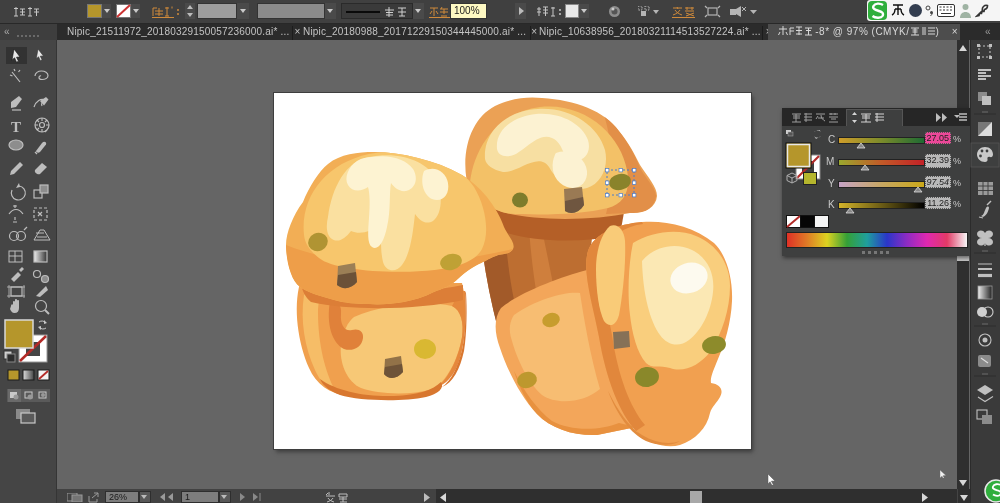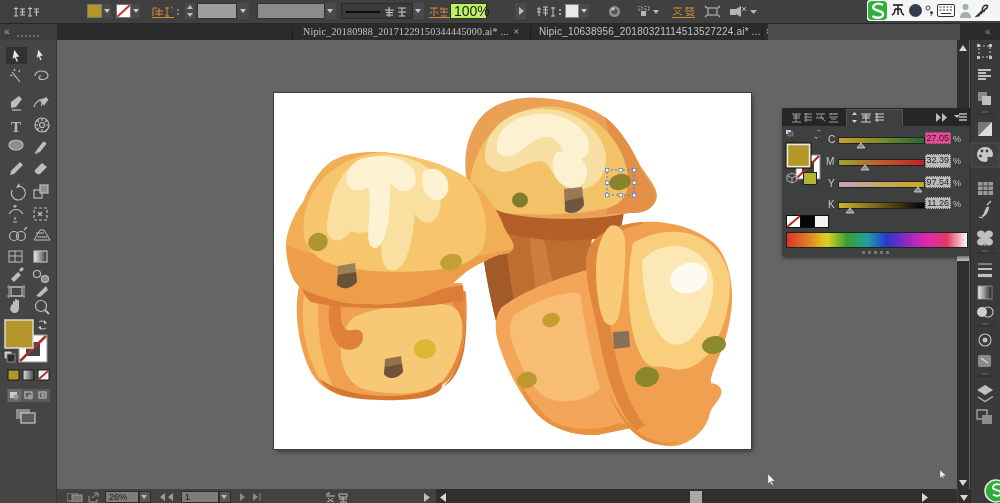--- a/index.html
+++ b/index.html
@@ -69,21 +69,21 @@
   <svg class="abs" style="left:429px;top:6px" width="44" height="12" viewBox="0 0 44 12" fill="none" stroke="#cf8a3b" stroke-width="1">
     <path d="M1 2h8M5 2v8M3 5l-2 3M7 5l2 3"></path>
     <path d="M11 3h8M13 1l-1 2M15 3v5M11 6h8M12 10h6"></path>
     <path d="M21 2h8M23 2v3M21 5h8M25 5v5M21 10h8"></path>
     <path d="M31 2h8M33 1v3M31 4h8M33 7h4M31 10h8"></path>
     <path d="M42 1v2M0 11.5h40"></path>
     <circle cx="42" cy="5" r="1" fill="#cf8a3b" stroke="none"></circle>
       <circle cx="42" cy="9" r="1" fill="#cf8a3b" stroke="none"></circle>
   </svg>
 
-  <div class="abs" style="left:450px;top:3px;width:37px;height:16px;background:#bef264;border:1px solid #333;box-sizing:border-box;color:#1c1c1c;font-size:14px;line-height:14px;padding-left:3px;">100%</div>
+  <div class="abs" style="left:450px;top:3px;width:37px;height:16px;background:#fef9c3;border:1px solid #333;box-sizing:border-box;color:#1c1c1c;font-size:10px;line-height:14px;padding-left:3px;">100%</div>
   <div class="abs" style="left:515px;top:3px;width:11px;height:16px;background:#4a4a4a;"></div>
   <svg class="abs" style="left:515px;top:3px" width="11" height="16">
       <path d="M4 4v8l5-4Z" fill="#bbb"></path>
     </svg>
 
   <svg class="abs" style="left:536px;top:6px" width="26" height="11" viewBox="0 0 26 11" fill="none" stroke="#c6c6c6" stroke-width="1">
     <path d="M3 1v9M1 3h4M1 6h4M7 1h5M7 4h5M7 7h5M9.5 1v9"></path>
     <path d="M15 2h4M17 1v9M15 10h4"></path>
     <circle cx="24" cy="4" r="1" fill="#c6c6c6" stroke="none"></circle>
       <circle cx="24" cy="8" r="1" fill="#c6c6c6" stroke="none"></circle>
@@ -148,26 +148,35 @@
         <circle cx="6.5" cy="4" r="3" fill="#9fb3a3"></circle>
         <path d="M1 15c0-4 2.5-6 5.5-6s5.5 2 5.5 6Z" fill="#9fb3a3"></path>
       </svg>
     <svg class="abs" style="left:108px;top:3px" width="15" height="15" viewBox="0 0 15 15">
         <path d="M12.5 2.5a4 4 0 0 0-5 5L2 13l2-0.5.5-2h2l.5-2h2l.5-2a4 4 0 0 0 3-4Z" fill="none" stroke="#333" stroke-width="1.6"></path>
       </svg>
   </div>
 </div>
 
 <div class="abs" id="tabbar">
+  <div class="tab" style="left:10px;">Nipic_21511972_20180329150057236000.ai* ...<span style="margin-left:5px;">×</span></div>
   <div class="tabsep" style="left:235px;"></div>
-  <div class="tab" style="left:246px;font-family:Liberation Serif, serif;">Nipic_20180988_20171229150344445000.ai* ...<span style="margin-left:5px;">×</span></div>
+  <div class="tab" style="left:246px;">Nipic_20180988_20171229150344445000.ai* ...<span style="margin-left:5px;">×</span></div>
   <div class="tabsep" style="left:473px;"></div>
   <div class="tab" style="left:482px;">Nipic_10638956_20180321114513527224.ai* ...<span style="margin-left:5px;">×</span></div>
   <div class="tabsep" style="left:705px;"></div>
   <div class="abs" style="left:711px;top:0;width:192px;height:16px;background:#4d4d4d;"></div>
+  <div class="tab" style="left:721px;color:#d8d8d8;letter-spacing:.5px;">
+    <svg style="vertical-align:-1px" width="34" height="10" viewBox="0 0 34 10" fill="none" stroke="#d8d8d8" stroke-width="1">
+        <path d="M1 3h8M5 0v9M2 6l-1.5 3M8 6l1.5 3M12 2v7M12 2h4M12 5h4M18 1h6M21 1v8M18 4.5h6M18 8h6M27 2h7M30.5 2v7M27 9h7M28 4.5h5"></path>
+      </svg>
+    -8* @ 97% (CMYK/<svg style="vertical-align:-1px" width="26" height="10" viewBox="0 0 26 10" fill="none" stroke="#d8d8d8" stroke-width="1">
+        <path d="M1 2h8M2.5 4h5M2.5 6h5M5 2v7M1 9h8M13 1v8M15 1v8M18 2h7M18 5h7M18 8h7"></path>
+      </svg>)
+    <span style="margin-left:9px;">×</span></div>
   <div class="tab" style="left:928px;color:#999;">«</div>
 </div>
 <div class="abs" id="toolhead">
   <div class="abs" style="left:4px;top:3px;color:#aaa;font-size:10px;line-height:10px;">«</div>
   <div class="abs" style="left:17px;top:11px;width:22px;height:2px;background:repeating-linear-gradient(to right,#6a6a6a 0 2px,#3e3e3e 2px 4px);"></div>
 </div>
 
 <div class="abs" id="toolbar"></div>
 <svg class="abs" style="left:0;top:40px" width="57" height="463" id="toolsvg">
   <g stroke="#bdbdbd" fill="none" stroke-width="1.2">
@@ -474,21 +483,21 @@
     </svg>
   <svg class="abs" style="left:56px;top:78px" width="86" height="7">
       <path d="M80 1l4 5h-8Z" fill="#888" stroke="#ddd" stroke-width=".8"></path>
     </svg>
   <svg class="abs" style="left:56px;top:99px" width="86" height="7">
       <path d="M12 1l4 5h-8Z" fill="#888" stroke="#ddd" stroke-width=".8"></path>
     </svg>
 
   <div class="abs" style="left:143px;top:24px;width:26px;height:12px;background:#ec4899;border:1px dotted #555;color:#222;font-size:9px;line-height:11px;text-align:right;padding-right:1px;box-sizing:border-box;">27.05</div>
   <div class="abs" style="left:143px;top:46px;width:26px;height:14px;background:#b9b9b9;border:1px dotted #555;color:#222;font-size:9px;line-height:11px;text-align:right;padding-right:1px;box-sizing:border-box;">32.39</div>
-  <div class="abs" style="left:143px;top:68px;width:26px;height:12px;background:#b9b9b9;border:1px dotted #555;color:#222;font-size:9px;line-height:11px;text-align:right;padding-right:1px;box-sizing:border-box;">97.54</div>
+  <div class="abs" style="left:143px;top:68px;width:26px;height:12px;background:#b9b9b9;border:1px dotted #555;color:#222;font-size:9px;line-height:11px;text-align:right;padding-right:1px;box-sizing:border-box;font-style:italic;">97.54</div>
   <div class="abs" style="left:143px;top:89px;width:26px;height:12px;background:#b9b9b9;border:1px dotted #555;color:#222;font-size:9px;line-height:11px;text-align:right;padding-right:1px;box-sizing:border-box;">11.26</div>
   <div class="abs" style="left:171px;top:26px;color:#c9c9c9;font-size:9px;">%</div>
   <div class="abs" style="left:171px;top:48px;color:#c9c9c9;font-size:9px;">%</div>
   <div class="abs" style="left:171px;top:70px;color:#c9c9c9;font-size:9px;">%</div>
   <div class="abs" style="left:171px;top:91px;color:#c9c9c9;font-size:9px;">%</div>
 
   <svg class="abs" style="left:4px;top:107px" width="45" height="14">
     <rect x="0.5" y="0.5" width="14" height="12" fill="#fff" stroke="#111"></rect>
     <line x1="1" y1="12" x2="14" y2="1" stroke="#b32b28" stroke-width="2"></line>
     <rect x="14.5" y="0.5" width="14" height="12" fill="#060606" stroke="#111"></rect>

